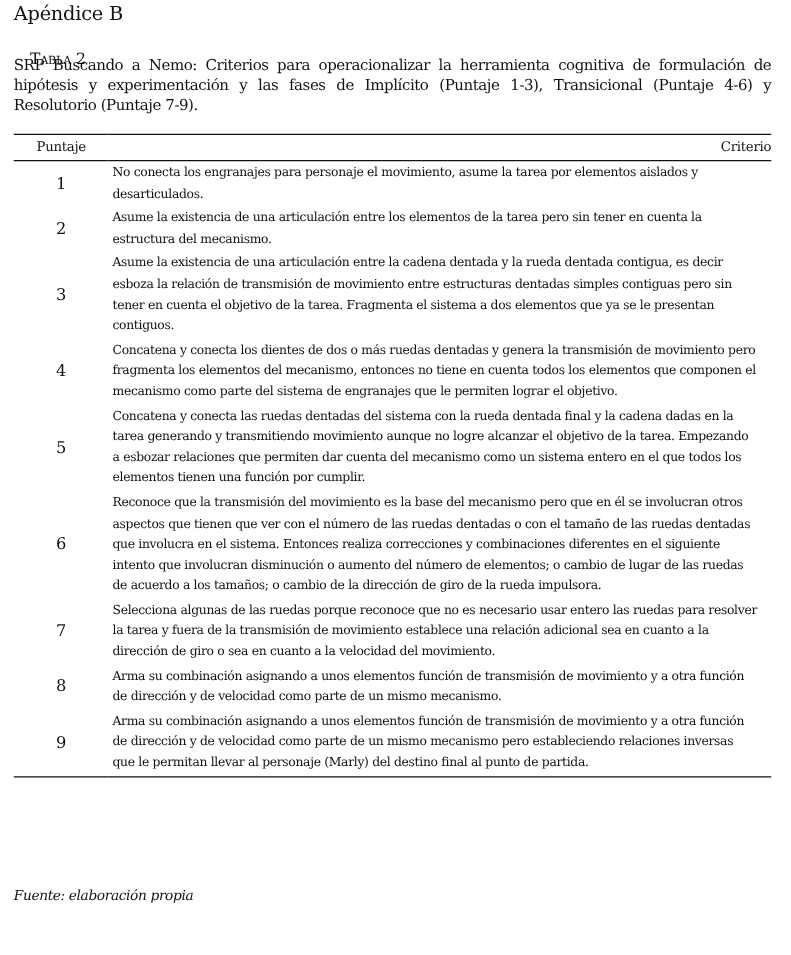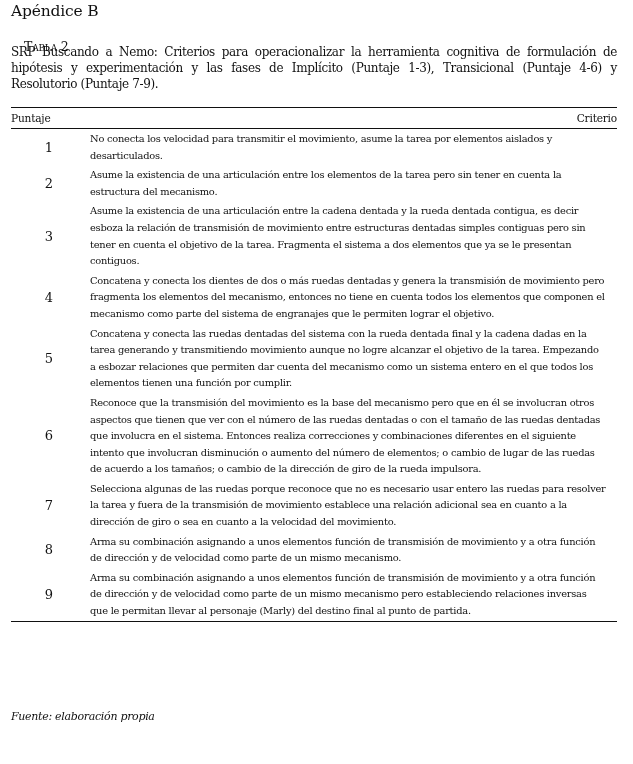--- a/index.html
+++ b/index.html
@@ -52,21 +52,21 @@
     }
     .data-table th {
       font-weight: normal;
       font-size: 10.6px;
       height: 20px;
       padding: 0;
       border-bottom: 1.5px solid #111;
       vertical-align: middle;
       letter-spacing: -0.2px;
     }
-    .data-table th.col-score { width: 76px; text-align: left; }
+    .data-table th.col-score { width: 76px; text-align: center; }
     .data-table th.col-criterion { text-align: right; padding-left: 30px; }
     .data-table td {
       padding: 0;
       vertical-align: middle;
     }
     .data-table td.score {
       width: 76px;
       text-align: center;
       font-size: 13px;
       padding-right: 0px;
@@ -97,21 +97,21 @@
 <table class="data-table">
   <thead>
     <tr>
       <th class="col-score">Puntaje</th>
       <th class="col-criterion">Criterio</th>
     </tr>
   </thead>
   <tbody id="table-body">
       <tr>
         <td class="score">1</td>
-        <td class="criterion">No conecta los velocidad para transmitir el movimiento, asume la tarea por elementos aislados y desarticulados.</td>
+        <td class="criterion">No conecta los engranajes para personaje el movimiento, asume la tarea por elementos aislados y desarticulados.</td>
       </tr>
       <tr>
         <td class="score">2</td>
         <td class="criterion">Asume la existencia de una articulación entre los elementos de la tarea pero sin tener en cuenta la estructura del mecanismo.</td>
       </tr>
       <tr>
         <td class="score">3</td>
         <td class="criterion">Asume la existencia de una articulación entre la cadena dentada y la rueda dentada contigua, es decir esboza la relación de transmisión de movimiento entre estructuras dentadas simples contiguas pero sin tener en cuenta el objetivo de la tarea. Fragmenta el sistema a dos elementos que ya se le presentan contiguos.</td>
       </tr>
       <tr>

